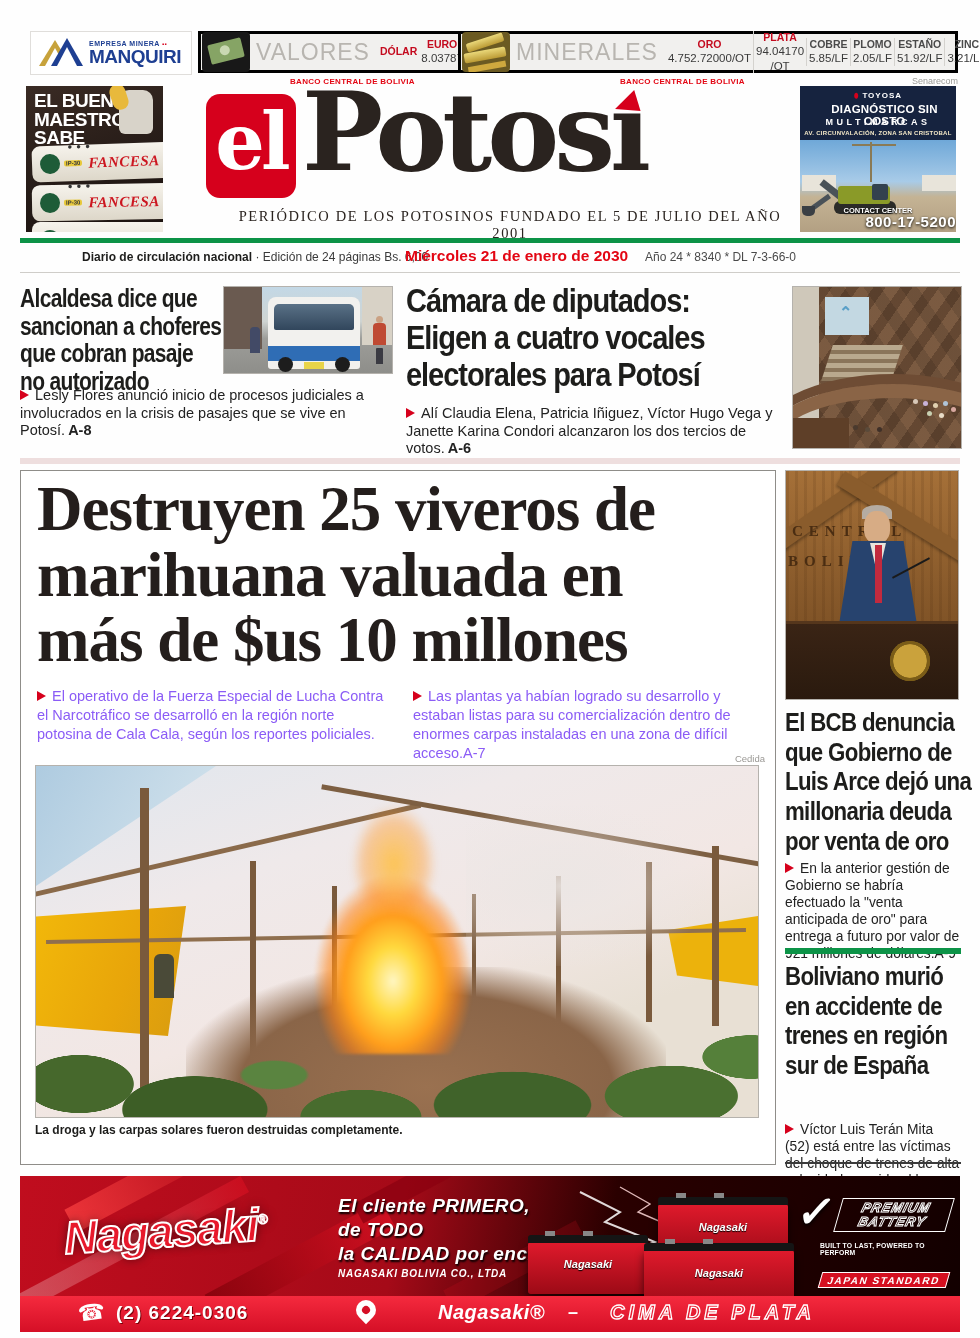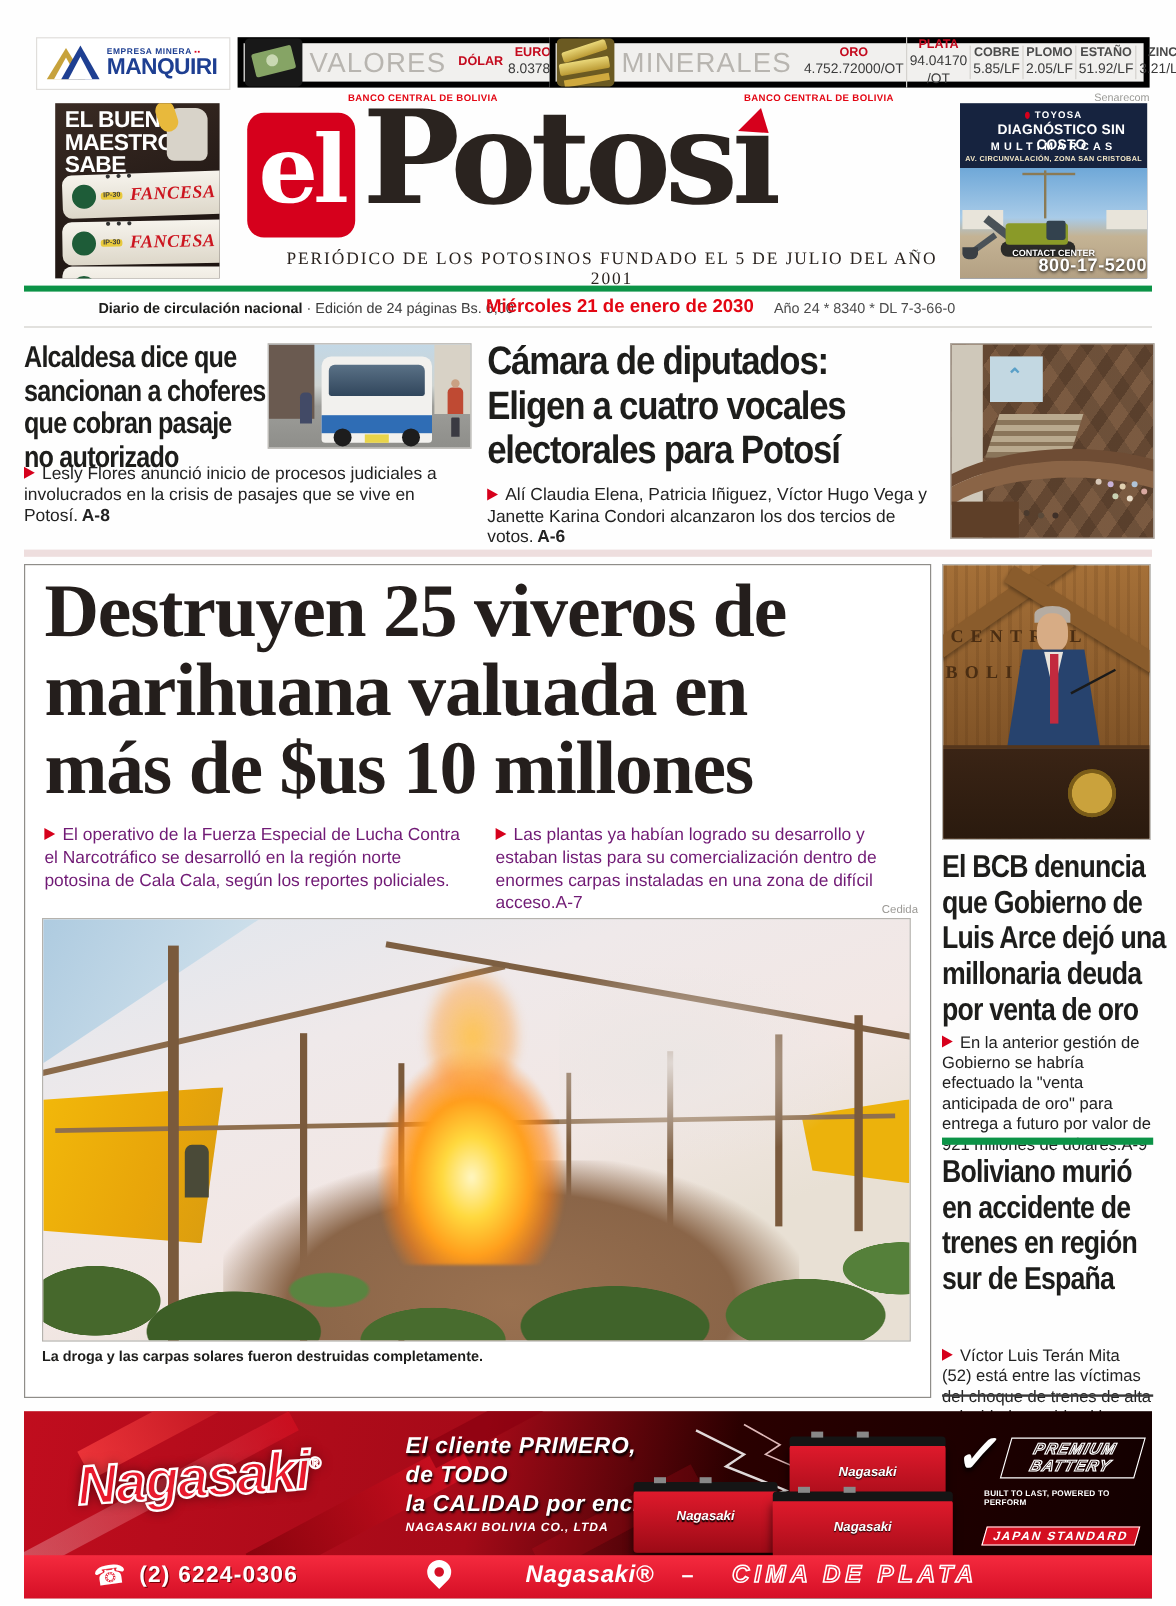--- a/index.html
+++ b/index.html
@@ -12,21 +12,21 @@
   .chev { position:relative; width:46px; height:30px; }
   .chev i { position:absolute; width:0; height:0; border-left:16px solid transparent; border-right:16px solid transparent; }
   .chev .gold { left:0; top:2px; border-bottom:26px solid #c7a23b; }
   .chev .gold:after { content:""; position:absolute; left:-10px; top:8px; border-left:10px solid transparent; border-right:10px solid transparent; border-bottom:18px solid #fff; }
   .chev .blue { left:12px; top:0; border-bottom:28px solid #1e3f92; }
   .chev .blue:after { content:""; position:absolute; left:-10px; top:9px; border-left:10px solid transparent; border-right:10px solid transparent; border-bottom:19px solid #fff; }
   .manq-txt { margin-left:4px; line-height:1; }
   .manq-line1 { font-size:7px; font-weight:bold; color:#1e3f92; letter-spacing:.5px; }
   .manq-line1:after { content:"▪▪"; color:#d6001c; font-size:6px; margin-left:2px; }
   .manq-name { font-size:19px; font-weight:bold; color:#1e3f92; letter-spacing:-.5px; }
-  .strip { position:absolute; top:3px; height:42px; background:#f1f0ee; border:5px solid #000000; display:flex; align-items:center; }
+  .strip { position:absolute; top:3px; height:42px; background:#f1f0ee; border:3px solid #000000; display:flex; align-items:center; }
   .strip-val { left:178px; width:284px; }
   .strip-min { left:438px; width:500px; }
   .strip-img { width:48px; height:40px; border-radius:4px; flex:0 0 auto; margin:0 4px 0 1px; position:relative; overflow:hidden; }
   .img-money { background:#181818; }
   .img-money i { position:absolute; left:7px; top:9px; width:34px; height:20px; background:#86a465; border:1px solid #5d7а45; transform:rotate(-14deg); border-radius:2px; }
   .img-money i:after { content:""; position:absolute; left:11px; top:4px; width:10px; height:10px; border-radius:50%; background:#c9d8b2; }
   .img-gold { background:#6b5a22; }
   .img-gold i, .img-gold b { position:absolute; background:linear-gradient(#ead87a,#bb9a34); border-radius:2px; }
   .img-gold i { left:4px; top:6px; width:38px; height:9px; transform:rotate(-18deg); }
   .img-gold b { left:2px; top:18px; width:42px; height:10px; transform:rotate(-10deg); box-shadow:0 12px 0 -2px #cfa93e; }
@@ -39,21 +39,21 @@
   .ql.dark { color:#4a4a4a; }
   .qcol.div { border-left:1px solid #d4d2ce; }
   .bcb-src { position:absolute; top:49px; font-size:8px; font-weight:bold; color:#e30613; letter-spacing:.3px; }
   .bcb-src.one { left:270px; }
   .bcb-src.two { left:600px; }
   .senarecom { position:absolute; top:48px; right:2px; font-size:9px; color:#9a9a96; }
 
   
   .masthead { position:absolute; left:20px; top:86px; width:940px; height:150px; }
   
-  .ad-fancesa { position:absolute; left:26px; top:0; width:137px; height:146px; background:linear-gradient(160deg,#3a2b24,#241a16 60%,#1c1310); overflow:hidden; }
+  .ad-fancesa { position:absolute; left:6px; top:0; width:137px; height:146px; background:linear-gradient(160deg,#3a2b24,#241a16 60%,#1c1310); overflow:hidden; }
   .fan-txt { position:absolute; left:8px; top:6px; font-size:19px; font-weight:bold; color:#fff; line-height:.98; letter-spacing:-.5px; }
   .glove { position:absolute; right:10px; top:4px; width:34px; height:44px; background:#d8d3c9; border-radius:10px 10px 6px 6px; }
   .glove:before { content:""; position:absolute; left:-8px; top:-6px; width:16px; height:26px; background:#e8b93c; border-radius:8px; transform:rotate(-18deg); }
   .bag { position:absolute; left:6px; width:150px; height:36px; background:linear-gradient(#f6f3ec,#ddd7c9); border-radius:8px; display:flex; align-items:center; }
   .bag .dotrow { position:absolute; top:-3px; left:36px; font-size:8px; color:#333; letter-spacing:4px; }
   .bag .greenc { width:20px; height:20px; margin-left:8px; border-radius:50%; background:#1e5c38; flex:0 0 auto; }
   .bag .iptag { font-size:6px; font-weight:bold; color:#3a3a3a; background:#e8c93c; border-radius:2px; padding:0 2px; margin-left:4px; }
   .bag .fanname { font-family:"Liberation Serif", serif; font-style:italic; font-weight:bold; color:#cc1620; font-size:15px; margin-left:6px; letter-spacing:.5px; }
   .bag1 { top:58px; transform:rotate(-2deg); }
   .bag2 { top:98px; transform:rotate(-1deg); }
@@ -129,21 +129,21 @@
   .cp-people { position:absolute; left:120px; bottom:44px; width:5px; height:5px; border-radius:50%; background:#d8c8b8;
     box-shadow:10px 2px 0 #c8b2d8, 20px 4px 0 #e0d0b0, 30px 2px 0 #b0c4d8, 38px 8px 0 #d8a8a0, 14px 12px 0 #c8d0b2, 26px 14px 0 #e8dcc8, -60px 26px 0 #4a3a2e, -48px 28px 0 #5a4a3a, -36px 28px 0 #3f3028; }
   .cp-podium { position:absolute; left:0; bottom:0; width:56px; height:30px; background:#5e3f28; }
 
   .pink-div { position:absolute; left:20px; top:458px; width:940px; height:6px; background:#eedede; }
 
   
   .mainblock { position:absolute; left:20px; top:470px; width:756px; height:695px; border:1px solid #8f8d89; background:#fff; }
   .main-head { position:absolute; left:16px; top:6px; font-family:"Liberation Serif", serif; font-weight:bold; color:#241e1c; font-size:63px; line-height:1.04; letter-spacing:-1px; white-space:nowrap; }
   .main-bullets { position:absolute; left:16px; top:216px; width:724px; display:flex; gap:28px; }
-  .mb-col { flex:1; font-size:14.5px; line-height:1.3; color:#701a75; }
+  .mb-col { flex:1; font-size:14.5px; line-height:1.3; color:#8b5cf6; }
   .credit { position:absolute; right:10px; top:282px; font-size:9.5px; color:#9a9894; }
   
   .fire-photo { left:14px; top:294px; width:724px; height:353px; background:linear-gradient(160deg,#dfe6ee 0%,#efe9ea 30%,#f2e7e4 55%,#e8e0d4 75%); }
   .fp-sky { position:absolute; left:0; top:0; width:180px; height:120px; background:linear-gradient(120deg,#aecbe0,#d8e6ee); clip-path:polygon(0 0,100% 0,0 100%); }
   .fp-roofbeamL { position:absolute; left:-30px; top:84px; width:420px; height:5px; background:#8a6a4a; transform:rotate(-13deg); }
   .fp-roofbeamR { position:absolute; right:-40px; top:60px; width:480px; height:5px; background:#7d5f42; transform:rotate(10deg); }
   .fp-rail { position:absolute; left:10px; top:168px; width:700px; height:4px; background:#8f6f4e; transform:rotate(-1deg); }
   .pole { position:absolute; width:6px; background:#7a5a3c; }
   .p1 { left:104px; top:22px; height:330px; width:9px; }
   .p2 { left:214px; top:95px; height:258px; }

